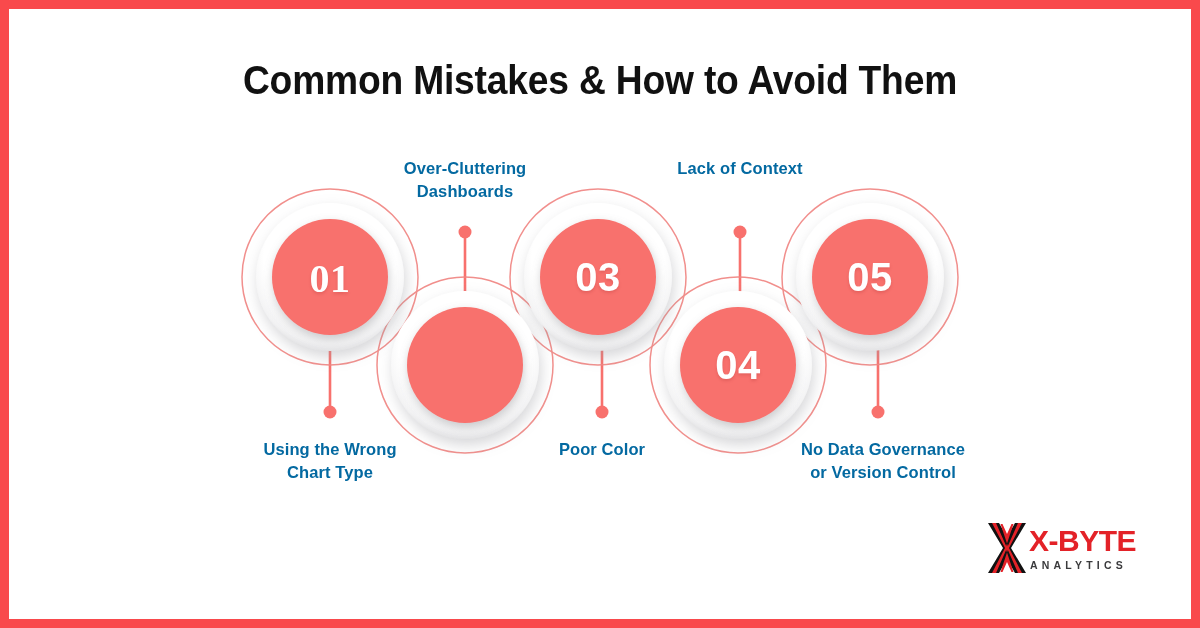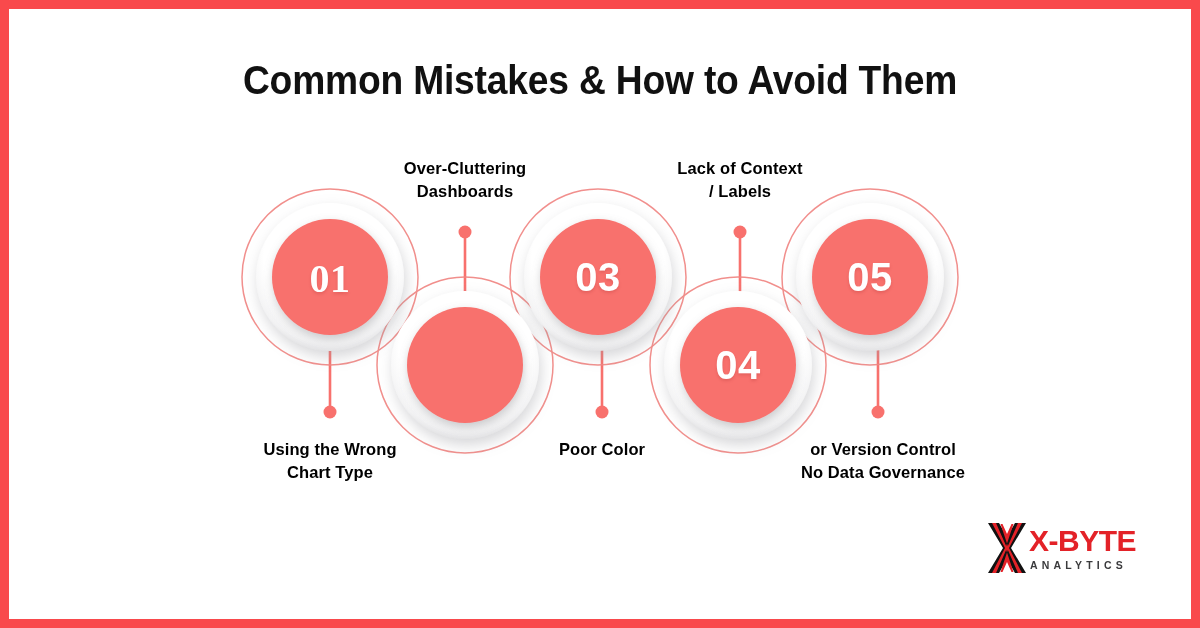--- a/index.html
+++ b/index.html
@@ -90,21 +90,21 @@
     pointer-events: none;
   }
 
   
   .caption {
     position: absolute;
     text-align: center;
     font-family: "Liberation Sans", sans-serif;
     font-size: 16.5px;
     font-weight: bold;
-    color: #000000;
+    color: #0369a1;
     line-height: 1.38;
     letter-spacing: 0.1px;
     z-index: 18;
   }
   .caption span { display: block; }
 
   
   .logo {
     position: absolute;
     left: 986px;
@@ -238,26 +238,25 @@
     <span>Over-Cluttering</span>
     <span>Dashboards</span>
   </div>
 
   <div class="caption" style="left:477px; top:438px; width:250px;">
     <span>Poor Color</span>
   </div>
 
   <div class="caption" style="left:615px; top:157px; width:250px;">
     <span>Lack of Context</span>
-    <span>/ Labels</span>
   </div>
 
   <div class="caption" style="left:758px; top:438px; width:250px;">
+    <span>No Data Governance</span>
     <span>or Version Control</span>
-    <span>No Data Governance</span>
   </div>
 
   <div class="logo">
     <svg class="logo-mark" viewBox="0 0 42 52">
       <g>
         <path d="M2 1 L9 1 L21 20 L33 1 L40 1 L25 26 L40 51 L33 51 L21 32 L9 51 L2 51 L17 26 Z" fill="#111111"></path>
         <path d="M6 1 L10.5 1 L21 18 L31.5 1 L36 1 L23 26 L36 51 L31.5 51 L21 34 L10.5 51 L6 51 L19 26 Z" fill="#e32228"></path>
         <path d="M10 1 L13 1 L21 15 L29 1 L32 1 L21 26 L32 51 L29 51 L21 37 L13 51 L10 51 L21 26 Z" fill="#111111"></path>
         <path d="M14.5 2 L16.5 2 L21 12 L25.5 2 L27.5 2 L19.5 26 L27.5 50 L25.5 50 L21 40 L16.5 50 L14.5 50 L22.5 26 Z" fill="#e32228"></path>
       </g>

